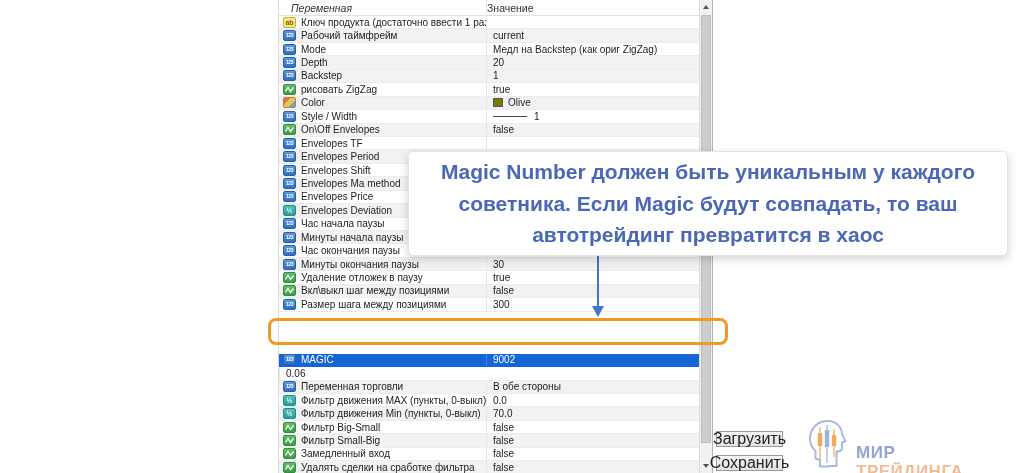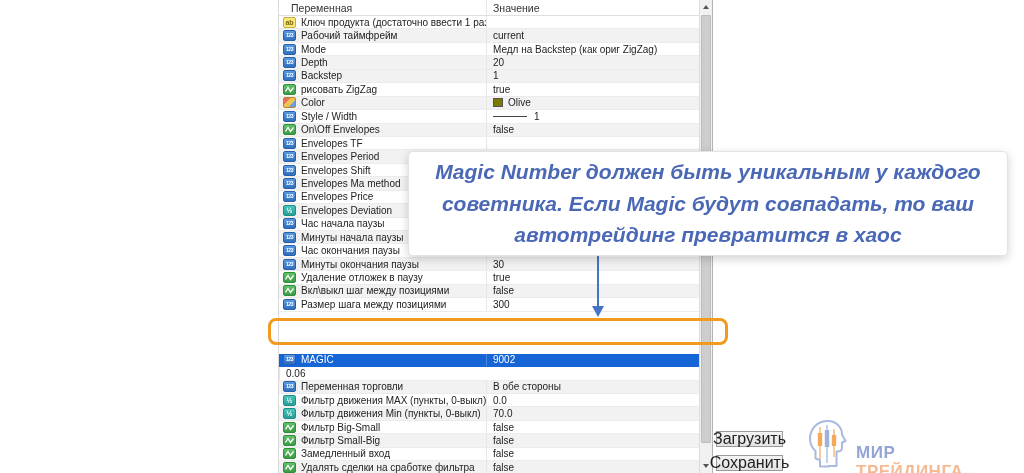--- a/index.html
+++ b/index.html
@@ -4,22 +4,22 @@
 <style>
   * { box-sizing: border-box; margin: 0; padding: 0; }
   html,body { width:1024px; height:473px; overflow:hidden; background:#ffffff;
     font-family:"Liberation Sans", sans-serif; position:relative; }
 
   
   .panel { position:absolute; left:278px; top:0; width:435px; height:473px;
     background:#fff; border-left:1px solid #d9d9d9; border-right:1px solid #b3b3b3; }
   .thead { display:flex; height:16px; align-items:center; background:#fff;
     border-bottom:1px solid #e0e0e0; color:#333; font-size:10.5px; width:421px; }
-  .th-var { width:207px; padding-left:12px; }
-  .th-val { flex:1; padding-left:6px; border-left:1px solid #e6e6e6; height:100%; display:flex; align-items:center; }
+  .th-var { width:207px; padding-left:12px;font-style:italic; }
+  .th-val { flex:1; border-left:1px solid #e6e6e6; height:100%; display:flex; align-items:center; }
   .rows { position:absolute; top:16px; left:0; width:421px; bottom:0; overflow:hidden; }
   .row { display:flex; height:13.44px; align-items:center; font-size:10px; color:#222;
     border-bottom:1px solid #ececec; background:#fff; }
   .row.alt { background:#f2f2f2;align-items:center; }
   .row.selected { background:var(--selected,#1565d6); color:#fff; border-bottom-color:var(--selected,#1565d6);margin-top:42px; }
   .cell-label { width:207px; display:flex; align-items:center; gap:5px; padding-left:4px;
     white-space:nowrap; overflow:hidden; }
   .cell-value { flex:1; padding-left:6px; border-left:1px solid #e6e6e6; height:100%;
     display:flex; align-items:center; white-space:nowrap; overflow:hidden; }
   .row.selected .cell-value { border-left-color:#4a86de; }
@@ -45,21 +45,21 @@
   .sb-up { top:0; } .sb-down { bottom:0; }
   .tri-up { width:0; height:0; border-left:3px solid transparent; border-right:3px solid transparent; border-bottom:4px solid #555; }
   .tri-down { width:0; height:0; border-left:3px solid transparent; border-right:3px solid transparent; border-top:4px solid #555; }
   .sb-thumb { position:absolute; left:1px; top:15px; width:10px; height:428px;
     background:#cdcdcd; border:1px solid #bdbdbd; border-radius:1px; }
 
   
   .callout { position:absolute; left:408px; top:151px; width:600px; height:105px;
     background:#fff; border:1px solid #e3e3e3; border-radius:5px;
     box-shadow:0 3px 10px rgba(0,0,0,0.18); z-index:30;
-    display:flex; align-items:center; justify-content:center; padding:8px 22px;font-style:italic; }
+    display:flex; align-items:center; justify-content:center; padding:8px 22px; }
   .callout-text { color:var(--callout,#4a68b5); font-weight:bold; font-size:21px;
     line-height:1.5; text-align:center; }
   .arrow-svg { position:absolute; left:590px; top:256px; z-index:25; }
 
   
   .magic-highlight { position:absolute; left:268px; top:318px; width:460px; height:27px;
     border:3px solid var(--highlight,#f09a1f); border-radius:8px; z-index:20; background:transparent; }
 
   
   .btn { position:absolute; left:716px; width:67px; height:16px; background:linear-gradient(#f4f4f4,#e3e3e3);

